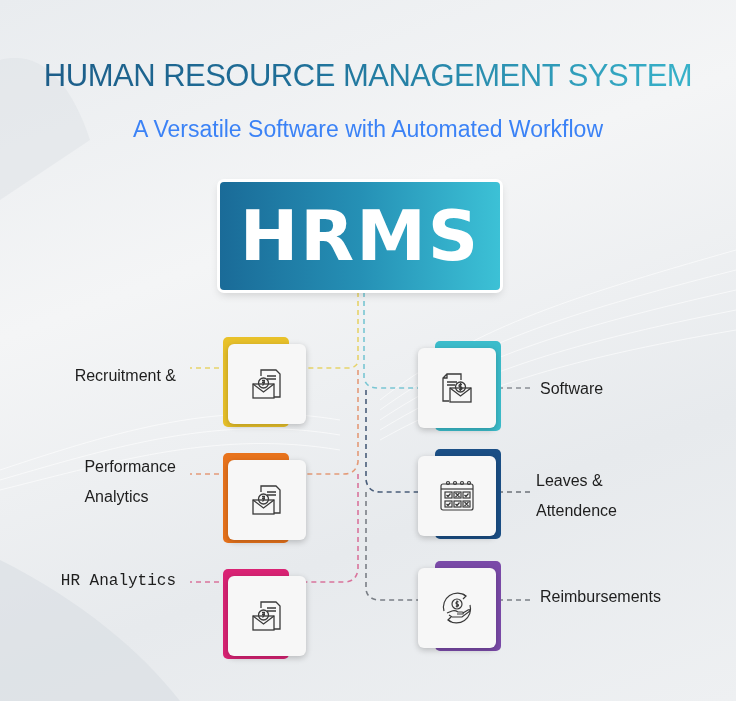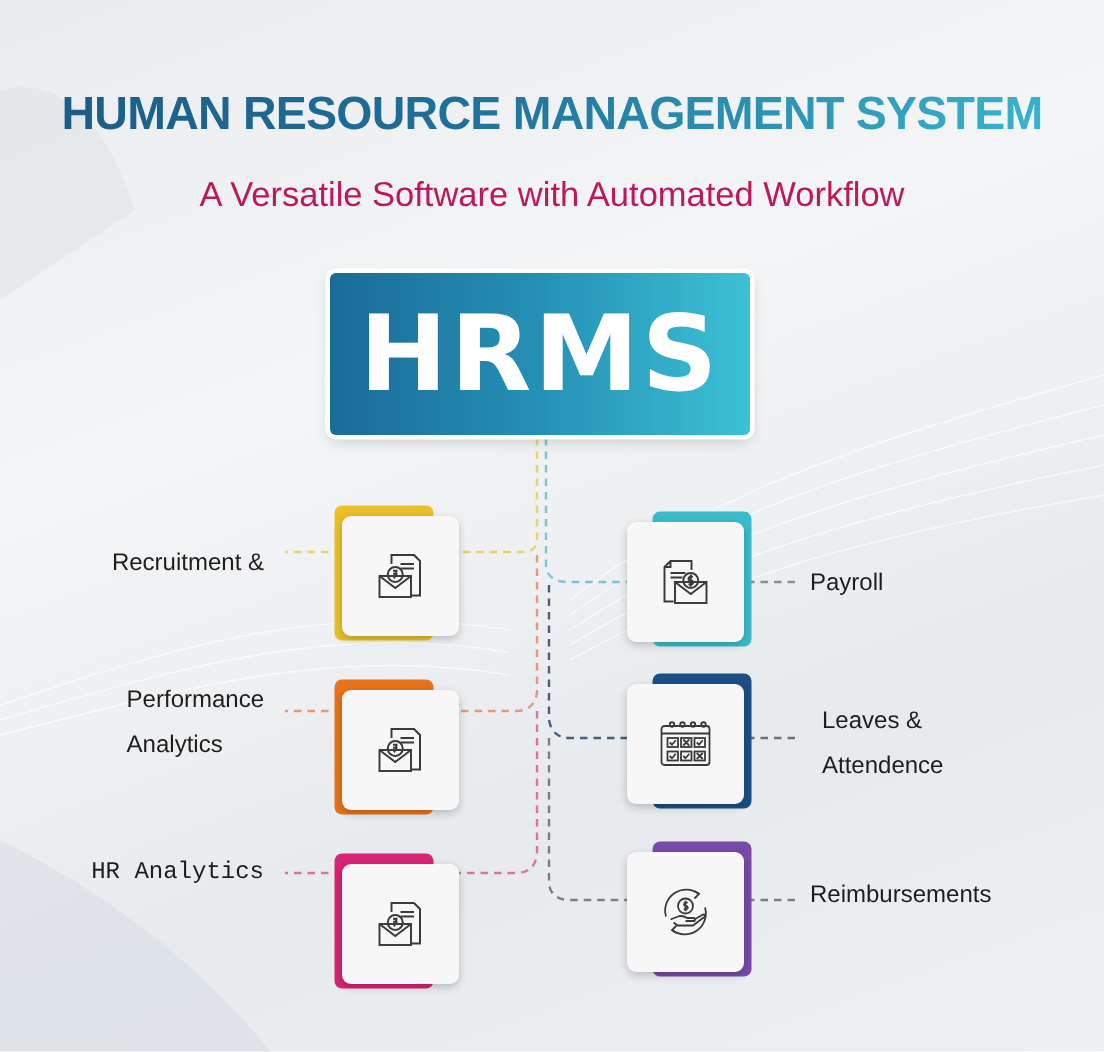--- a/index.html
+++ b/index.html
@@ -1,25 +1,25 @@
 <!DOCTYPE html>
 <html><head>
 <meta charset="utf-8">
 <style>
   html,body{margin:0;padding:0;}
   body{width:736px;height:701px;position:relative;overflow:hidden;
     background:linear-gradient(160deg,#e9ecef 0%,#f4f5f6 35%,#e7eaed 70%,#eef0f2 100%);
     font-family:"Liberation Sans",sans-serif;}
   .bgwave{position:absolute;left:0;top:0;width:736px;height:701px;}
   .title{position:absolute;left:0;top:58px;width:736px;text-align:center;
-    font-size:31px;font-weight:bold;letter-spacing:-0.5px;
+    font-size:31px;font-weight:normal;letter-spacing:-0.5px;
     background:linear-gradient(90deg,#1c5a86 0%,#1f6f98 40%,#3ab9cf 100%);
     -webkit-background-clip:text;background-clip:text;color:transparent;}
   .subtitle{position:absolute;left:0;top:116px;width:736px;text-align:center;
-    font-size:23px;color:#be185d;}
+    font-size:23px;color:#3b82f6;}
   .hrms{position:absolute;left:220px;top:182px;width:280px;height:108px;border-radius:4px;
     background:linear-gradient(90deg,#1a6b98 0%,#2590b5 50%,#3cc1d6 100%);
     box-shadow:0 0 0 3px #ffffff,0 4px 10px rgba(0,0,0,0.18);
     display:flex;align-items:center;justify-content:center;font-weight:bold;}
   .hrms span{color:#fff;font-size:70px;letter-spacing:2px;font-family:"DejaVu Sans",sans-serif;}
   .lines{position:absolute;left:0;top:0;width:736px;height:701px;}
   .card{position:absolute;width:78px;height:80px;}
   .card .accent{position:absolute;width:66px;height:90px;border-radius:5px;}
   .card .face{position:absolute;left:0;top:0;width:78px;height:80px;background:#f7f7f7;border-radius:6px;
     box-shadow:0 2px 6px rgba(0,0,0,0.22);display:flex;align-items:center;justify-content:center;}
@@ -133,21 +133,21 @@
       <path d="M22 10 L22 4 L8 4 L4 8 L4 31 L10 31 M4 8 L8 8 L8 4"></path>
         <path d="M8 12 L18 12 M8 15 L16 15"></path>
       <rect x="11" y="18" width="21" height="14"></rect>
         <path d="M11 18 L21.5 26 L32 18"></path>
       <circle cx="21.5" cy="17" r="5"></circle>
         <path d="M23 14.5 Q20 14 20 16 Q20 17 21.5 17 Q23 17 23 18.5 Q23 20 20 19.5 M21.5 13 L21.5 21"></path>
     </svg>
   </div>
 </div>
 <div class="label" style="left:540px;top:374px;">
-  <div>Payroll</div>
+  <div>Software</div>
 </div>
 
 <div class="card" style="left:418px;top:456px;">
   <div class="accent" style="left:17px;top:-7px;background:#1b4f86;"></div>
   <div class="face">
     <svg width="38" height="36" viewBox="0 0 38 36" fill="none" stroke="#3a3a3a" stroke-width="1.2">
       <rect x="3" y="6" width="32" height="26" rx="2"></rect>
         <path d="M3 11 L35 11"></path>
       <circle cx="10" cy="5" r="1.5"></circle>
         <circle cx="17" cy="5" r="1.5"></circle>
@@ -156,21 +156,21 @@
       <rect x="7" y="14" width="7" height="6"></rect>
         <rect x="16" y="14" width="7" height="6"></rect>
         <rect x="25" y="14" width="7" height="6"></rect>
       <rect x="7" y="23" width="7" height="6"></rect>
         <rect x="16" y="23" width="7" height="6"></rect>
         <rect x="25" y="23" width="7" height="6"></rect>
       <path d="M8.5 17 L10 18.5 L12.5 15.5 M17.5 15 L21.5 19 M21.5 15 L17.5 19 M26.5 17 L28 18.5 L30.5 15.5 M8.5 26 L10 27.5 L12.5 24.5 M17.5 26 L19 27.5 L21.5 24.5 M26.5 24 L30.5 28 M30.5 24 L26.5 28"></path>
     </svg>
   </div>
 </div>
-<div class="label" style="left:548px;top:466px;">
+<div class="label" style="left:536px;top:466px;">
   <div>Leaves &amp;</div>
   <div>Attendence</div>
 </div>
 
 <div class="card" style="left:418px;top:568px;">
   <div class="accent" style="left:17px;top:-7px;background:#7a4aa8;"></div>
   <div class="face">
     <svg width="38" height="38" viewBox="0 0 38 38" fill="none" stroke="#3a3a3a" stroke-width="1.2">
       <path d="M6 22 A14 14 0 0 1 28 7"></path>
         <path d="M25 5 L28 7 L25 10"></path>

